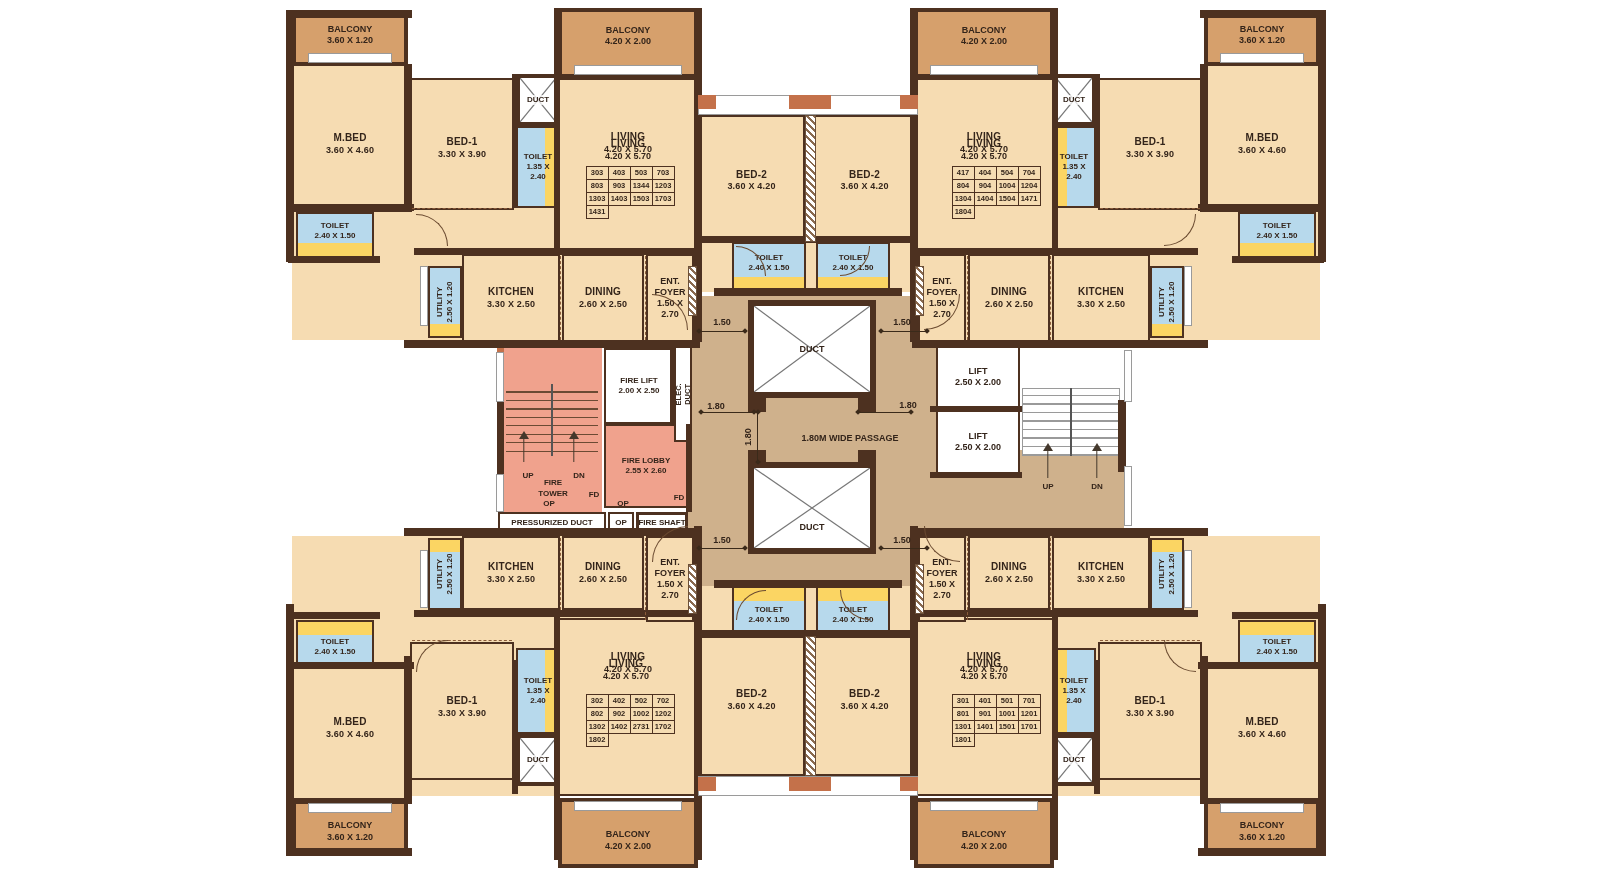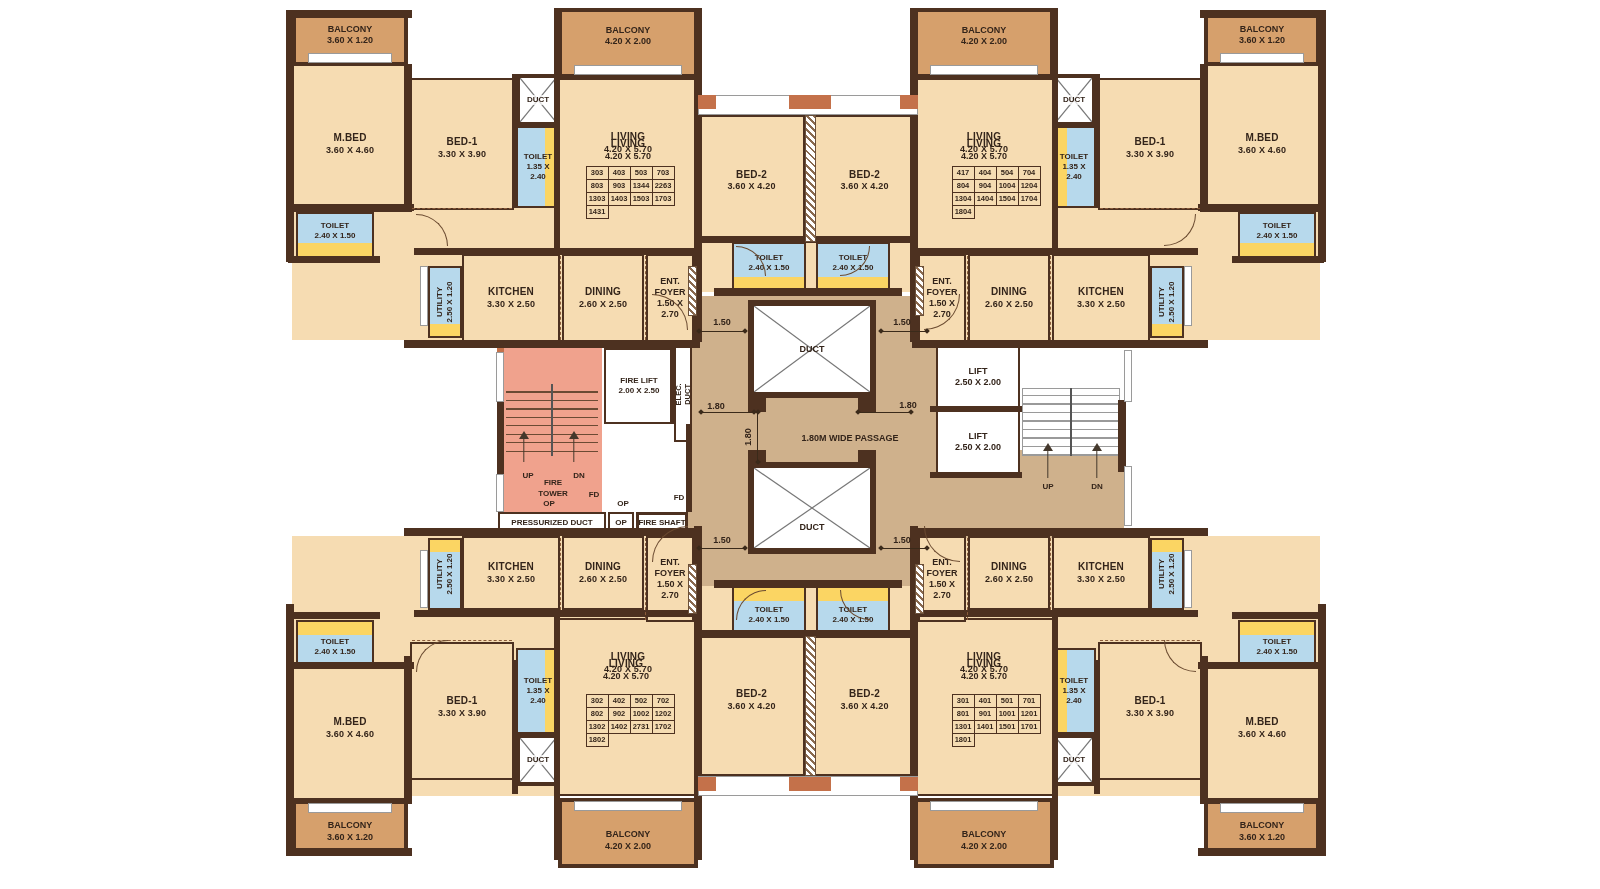--- a/index.html
+++ b/index.html
@@ -399,20 +399,26 @@
       <div class="abs" style="top: 0px; bottom: 0px; width: 13px; background: rgb(251, 213, 99); left: 0px;"></div>
       <div class="lblcol s8" style="position: relative;">
         <span>TOILET</span>
         <span>1.35 X</span>
         <span>2.40</span>
       </div>
     </div>
     <div class="abs pinkz" style="left: 500px; top: 348px; width: 102px; height: 164px;"></div>
     <div class="abs treads-dark" style="left: 506px; top: 384px; width: 92px; height: 72px;">
       <div class="abs rail" style="left: 45px; top: 0px; width: 2px; height: 72px;"></div>
+    </div>
+    <div class="abs room pinkz" style="left: 604px; top: 424px; width: 84px; height: 84px;">
+      <div class="lblcol s8">
+        <span>FIRE LOBBY</span>
+        <span>2.55 X 2.60</span>
+      </div>
     </div>
     <div class="abs room whitez" style="left: 604px; top: 348px; width: 70px; height: 76px;">
       <div class="lblcol s8">
         <span>FIRE LIFT</span>
         <span>2.00 X 2.50</span>
       </div>
     </div>
     <div class="abs room whitez" style="left: 674px; top: 346px; width: 18px; height: 96px;">
       <div class="lblcol s7" style="transform: rotate(-90deg);">
         <span>ELEC. DUCT</span>
@@ -615,21 +621,21 @@
         <div class="cell">
           <span>803</span>
         </div>
         <div class="cell">
           <span>903</span>
         </div>
         <div class="cell">
           <span>1344</span>
         </div>
         <div class="cell">
-          <span>2263</span>
+          <span>1203</span>
         </div>
       </div>
       <div class="row">
         <div class="cell">
           <span>1303</span>
         </div>
         <div class="cell">
           <span>1403</span>
         </div>
         <div class="cell">
@@ -678,21 +684,21 @@
         <div class="cell">
           <span>1304</span>
         </div>
         <div class="cell">
           <span>1404</span>
         </div>
         <div class="cell">
           <span>1504</span>
         </div>
         <div class="cell">
-          <span>1704</span>
+          <span>1471</span>
         </div>
       </div>
       <div class="row">
         <div class="cell">
           <span>1804</span>
         </div>
       </div>
     </div>
     <div class="abs numtable" style="left: 586px; top: 694px;">
       <div class="row">

